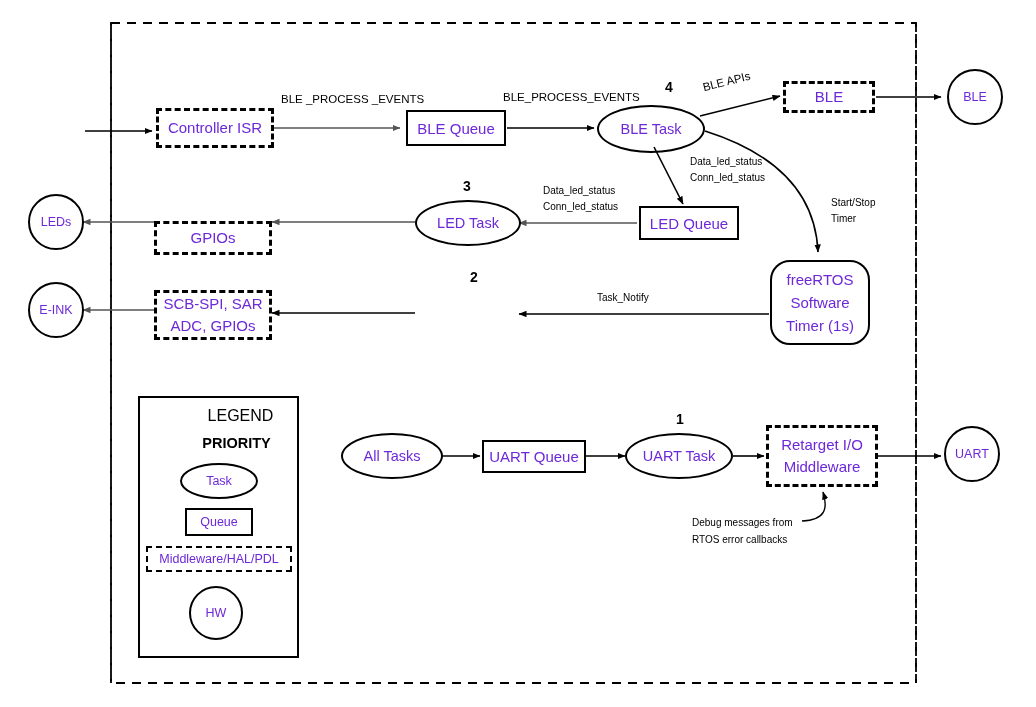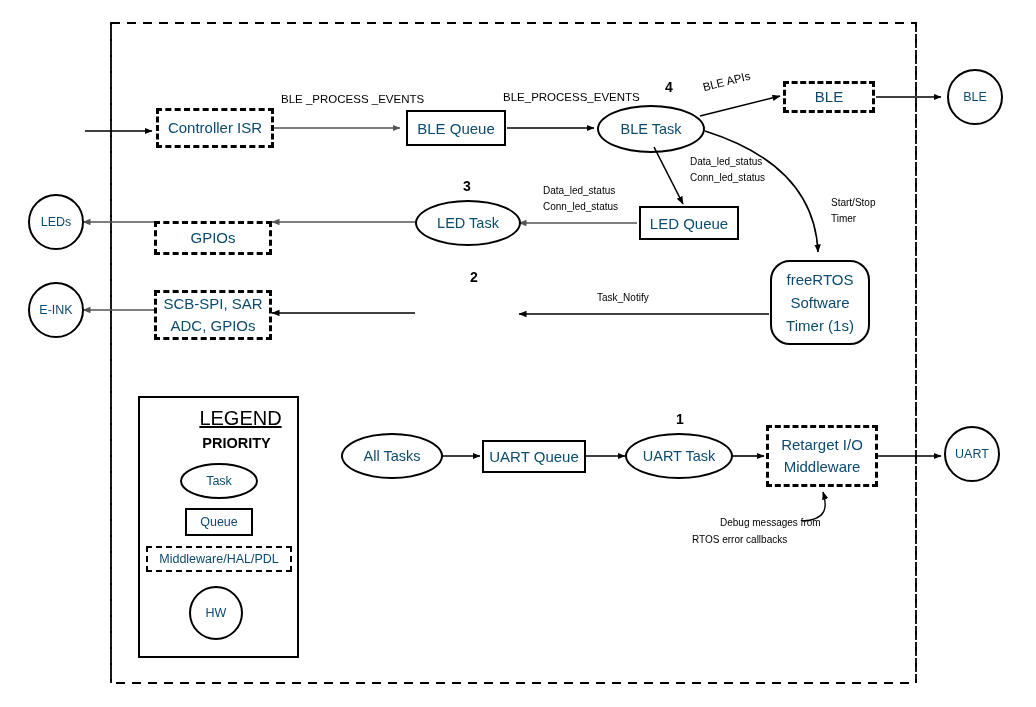--- a/index.html
+++ b/index.html
@@ -5,33 +5,33 @@
   html,body{margin:0;padding:0;background:#ffffff;}
   #stage{
     position:relative;
     width:1036px;height:707px;
     background:#ffffff;
     font-family:"Liberation Sans", sans-serif;
     overflow:hidden;
   }
   #svg-layer{position:absolute;left:0;top:0;width:1036px;height:707px;}
   .node{position:absolute;display:flex;align-items:center;justify-content:center;
-        text-align:center;color:#0c4a6e;box-sizing:border-box;}
+        text-align:center;color:#6d28d9;box-sizing:border-box;}
   .hw-circle{border:2.5px solid #000;border-radius:50%;font-size:12.5px;}
   .task-ellipse{border:2.5px solid #000;border-radius:50%;font-size:14.5px;}
   .queue-box{border:2.5px solid #000;font-size:15px;background:#fff;}
   .mw-box{border:3px dashed #000;font-size:15px;line-height:1.45;background:#fff;}
   .rounded-box{border:2.5px solid #000;border-radius:20px;font-size:15px;line-height:1.55;background:#fff;}
   .edge-label{position:absolute;font-size:11.5px;color:#000;line-height:1.35;white-space:pre;}
   .edge-label.sz13{font-size:10px;}
   .prio-num{position:absolute;font-size:14px;font-weight:bold;color:#000;}
   #legend{position:absolute;left:138px;top:396px;width:157px;height:258px;
           border:2px solid #000;background:#fff;}
   #legend .lg-title{position:absolute;left:0;right:0;top:9px;text-align:center;
-          font-size:20px;text-decoration:underline;padding-left:44px;}
+          font-size:16px;padding-left:44px;}
   #legend .lg-prio{position:absolute;left:0;right:0;top:37px;text-align:center;
           font-size:14.5px;font-weight:bold;padding-left:36px;}
   #legend .lg-task{left:40px;top:65px;width:78px;height:36px;font-size:12.5px;}
   #legend .lg-queue{left:45px;top:110px;width:68px;height:28px;font-size:12.5px;border-width:2px;}
   #legend .lg-mw{left:6px;top:148px;width:146px;height:26px;font-size:12.5px;border-width:2.5px;}
   #legend .lg-hw{left:49px;top:188px;width:54px;height:54px;font-size:12.5px;border-width:2px;}
 </style>
 </head>
 <body>
 
@@ -163,21 +163,21 @@
   <div class="edge-label sz13" style="left:690px;top:171px;">Conn_led_status</div>
 
   <div class="edge-label sz13" style="left:543px;top:184px;">Data_led_status</div>
   <div class="edge-label sz13" style="left:543px;top:200px;">Conn_led_status</div>
 
   <div class="edge-label sz13" style="left:831px;top:196px;">Start/Stop</div>
   <div class="edge-label sz13" style="left:831px;top:212px;">Timer</div>
 
   <div class="edge-label sz13" style="left:597px;top:291px;">Task_Notify</div>
 
-  <div class="edge-label sz13" style="left:720px;top:516px;">Debug messages from</div>
+  <div class="edge-label sz13" style="left:692px;top:516px;">Debug messages from</div>
   <div class="edge-label sz13" style="left:692px;top:533px;">RTOS error callbacks</div>
 
   <div id="legend">
     <div class="lg-title">LEGEND</div>
     <div class="lg-prio">PRIORITY</div>
     <div class="node task-ellipse lg-task" style="position:absolute;">
       <span>Task</span>
     </div>
     <div class="node queue-box lg-queue" style="position:absolute;">
       <span>Queue</span>

